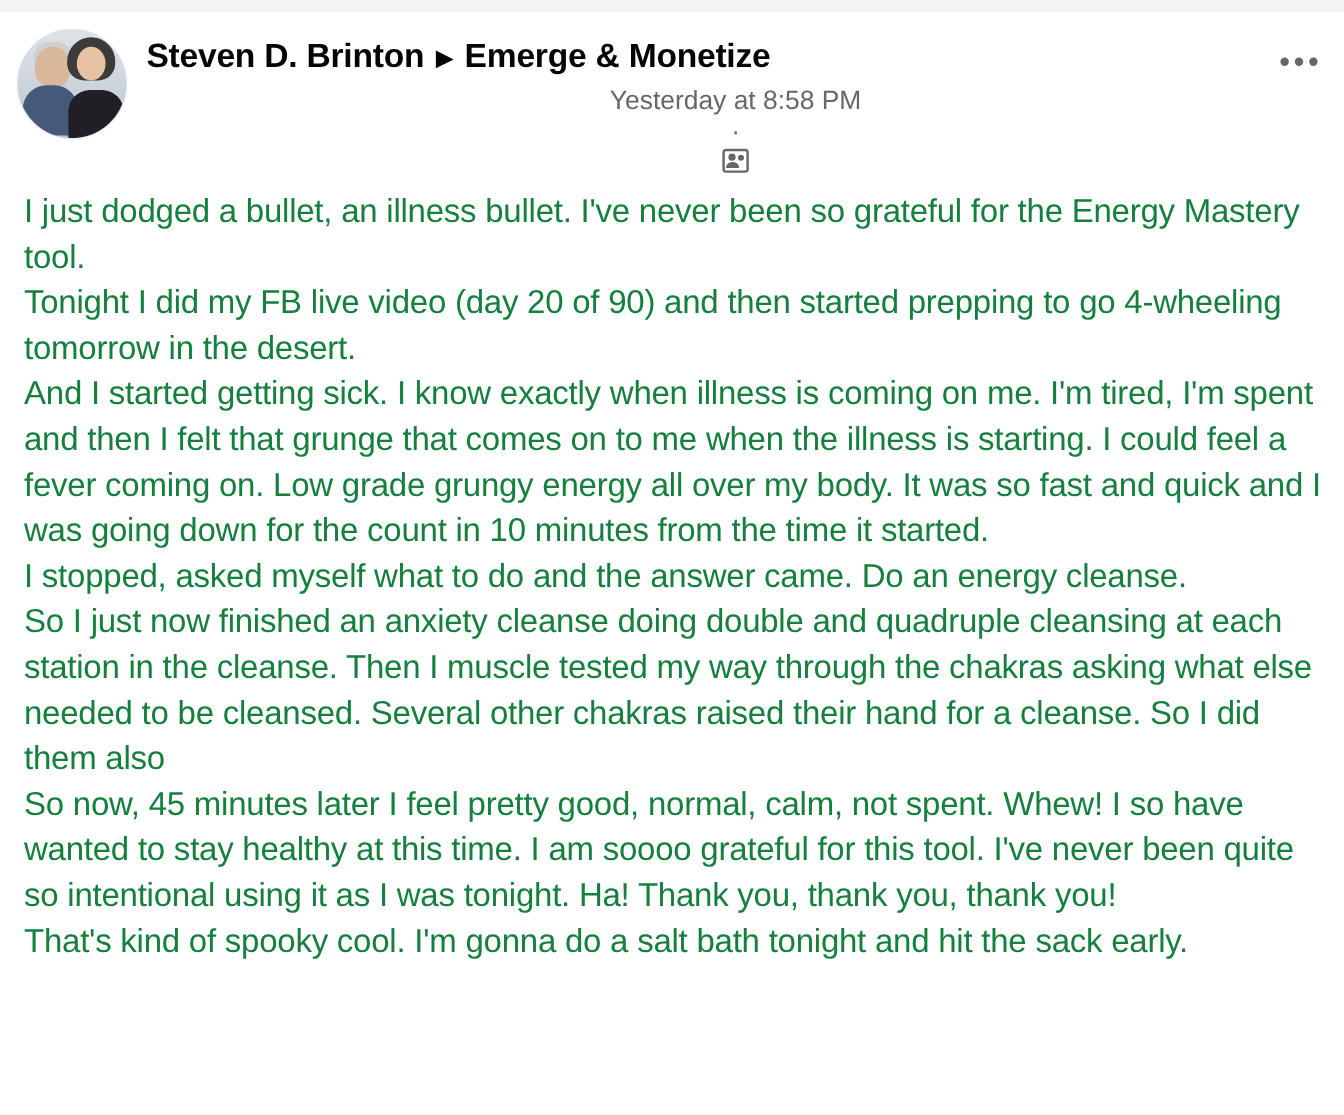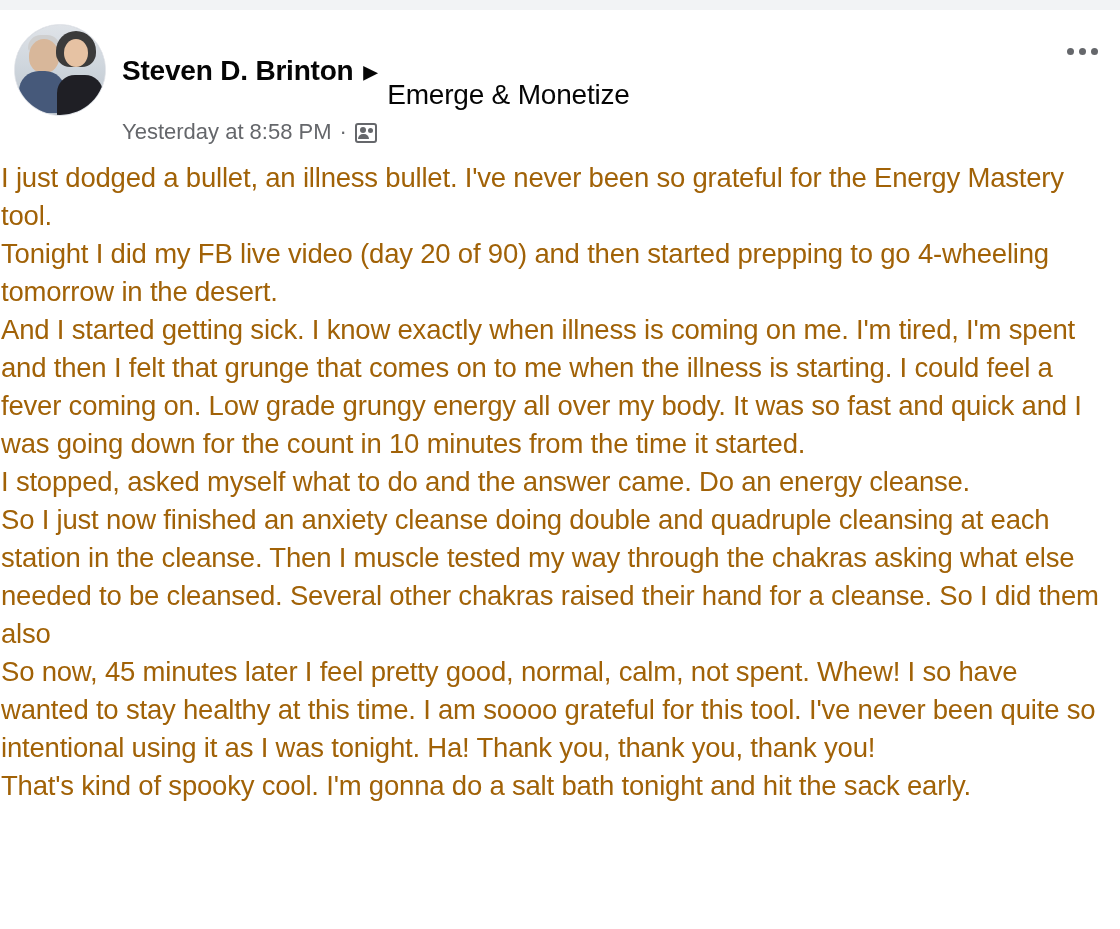--- a/index.html
+++ b/index.html
@@ -109,30 +109,30 @@
     font-weight: bold;
   }
   .name-line .caret {
     margin: 0 10px;
     font-size: 18px;
     color: #050505;
     line-height: 1;
     transform: translateY(1px);
   }
   .name-line .group {
-    font-weight: normal;
-    margin-top: 48px;
+    font-weight: bold;
   }
   .meta-line {
     display: flex;
     align-items: center;
     margin-top: 7px;
     font-size: 22px;
     color: #65676b;
     line-height: 26px;
+    flex-direction: column;
   }
   .meta-line .dot {
     margin: 0 8px;
     color: #65676b;
   }
   .audience-icon {
     display: inline-block;
     width: 22px;
     height: 20px;
     border: 2px solid #65676b;
@@ -173,24 +173,24 @@
     cursor: pointer;
   }
   .menu-dots span {
     width: 7px;
     height: 7px;
     border-radius: 50%;
     background: #65676b;
     display: block;
   }
   .body-text {
-    padding: 14px 12px 0 1px;
+    padding: 14px 12px 0 20px;
     font-size: 27.5px;
     line-height: 38px;
-    color: #a16207;
+    color: #15803d;
     letter-spacing: -0.2px;
     white-space: pre-wrap;
     word-wrap: break-word;
   }
 </style>
 </head>
 <body>
 
 <div class="post">
 

